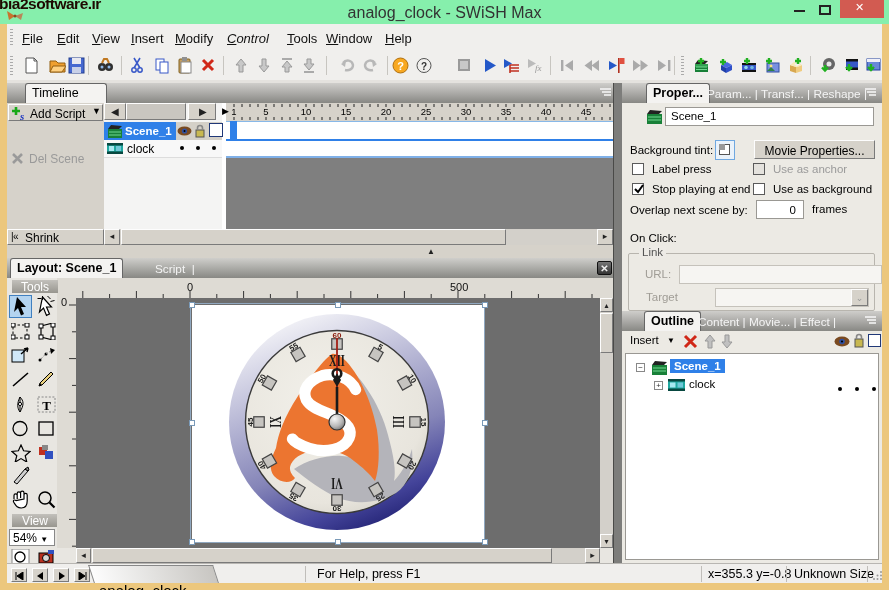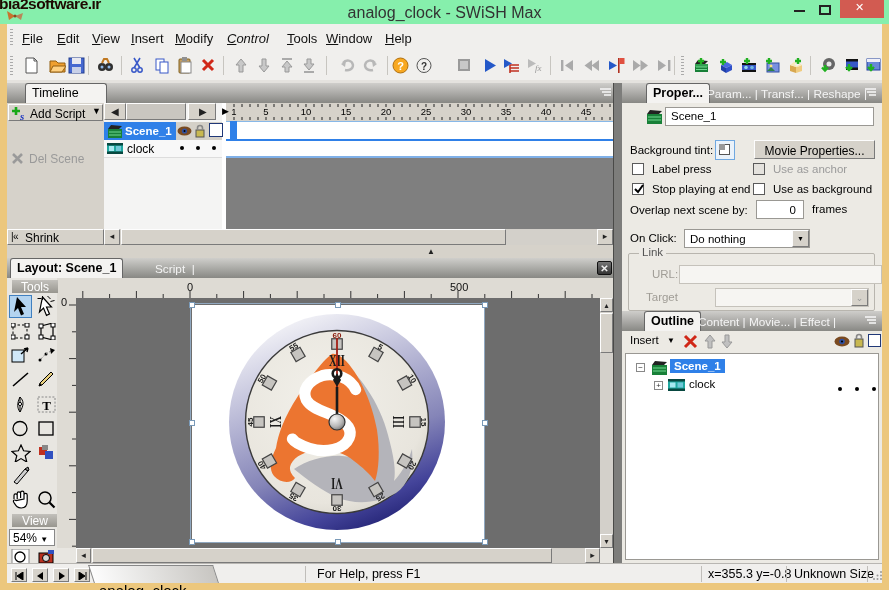--- a/index.html
+++ b/index.html
@@ -708,27 +708,23 @@
         </span>
         <span class="abs" style="left:30px;top:100px;">Stop playing at end</span>
       <span class="cb" style="left:131px;top:100px;"></span>
         <span class="abs" style="left:151px;top:100px;">Use as background</span>
       <span class="abs" style="left:8px;top:121px;">Overlap next scene by:</span>
       <div class="abs field" style="left:134px;top:117px;width:48px;height:19px;">
           <span class="abs" style="right:7px;top:3px;">0</span>
         </div>
       <span class="abs" style="left:190px;top:120px;">frames</span>
       <span class="abs" style="left:8px;top:149px;">On Click:</span>
-      <div class="abs field" style="left:62px;top:146px;width:126px;height:19px;">
-        <span class="abs" style="left:5px;top:3px;">Do nothing</span>
-        <span class="abs btn3d" style="right:0;top:0;width:17px;height:17px;text-align:center;font-size:7px;line-height:16px;">▼</span>
-      </div>
       <div class="abs" style="left:6px;top:170px;width:247px;height:58px;border:1px solid #b8b5ae;border-radius:2px;padding-left:24px;">
         <span class="abs" style="left:10px;top:-8px;background:#edebe6;padding:0 3px;color:#555;">Link</span>
-        <span class="abs" style="left:23px;top:14px;color:#a09d96;text-align:right;">URL:</span>
+        <span class="abs" style="left:16px;top:14px;color:#a09d96;text-align:right;">URL:</span>
         <div class="abs" style="left:50px;top:11px;width:203px;height:19px;background:#f6f5f2;border:1px solid #c5c2bb;"></div>
         <span class="abs" style="left:17px;top:37px;color:#a09d96;">Target</span>
         <div class="abs" style="left:86px;top:34px;width:154px;height:19px;background:#f6f5f2;border:1px solid #c5c2bb;">
           <span class="abs btn3d" style="right:0;top:0;width:17px;height:17px;text-align:center;font-size:9px;color:#999;line-height:16px;">⌄</span>
         </div>
       </div>
       <div class="abs tabbar" style="left:0;top:228px;width:260px;height:20px;">
         <span class="gripbox"></span>
         <span class="atab" style="left:22px;font-weight:bold;">Outline</span>
         <span class="itabs" style="left:76px;">Content | Movie... | Effect |</span>

